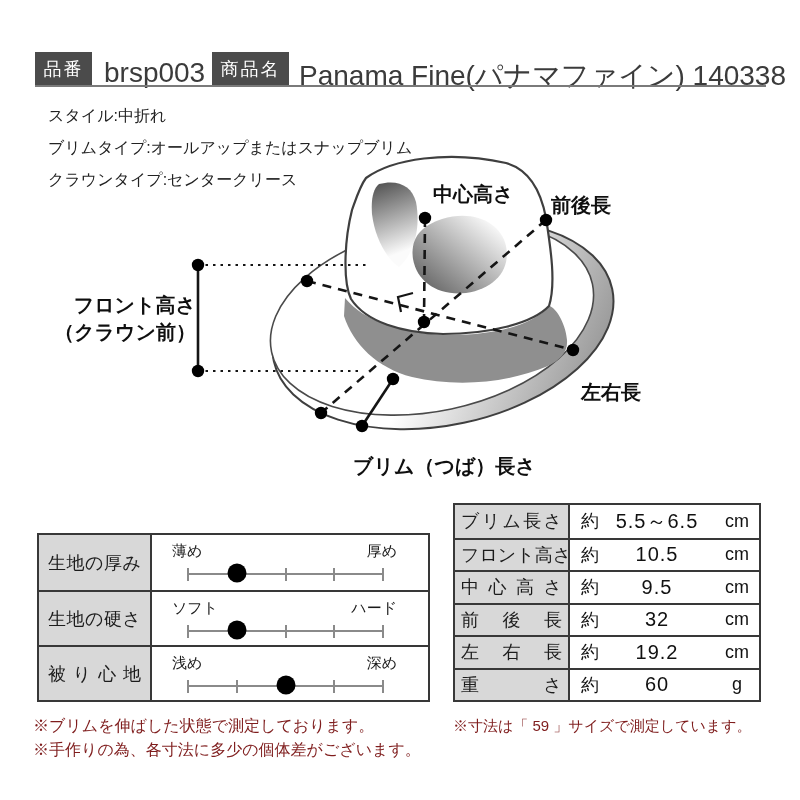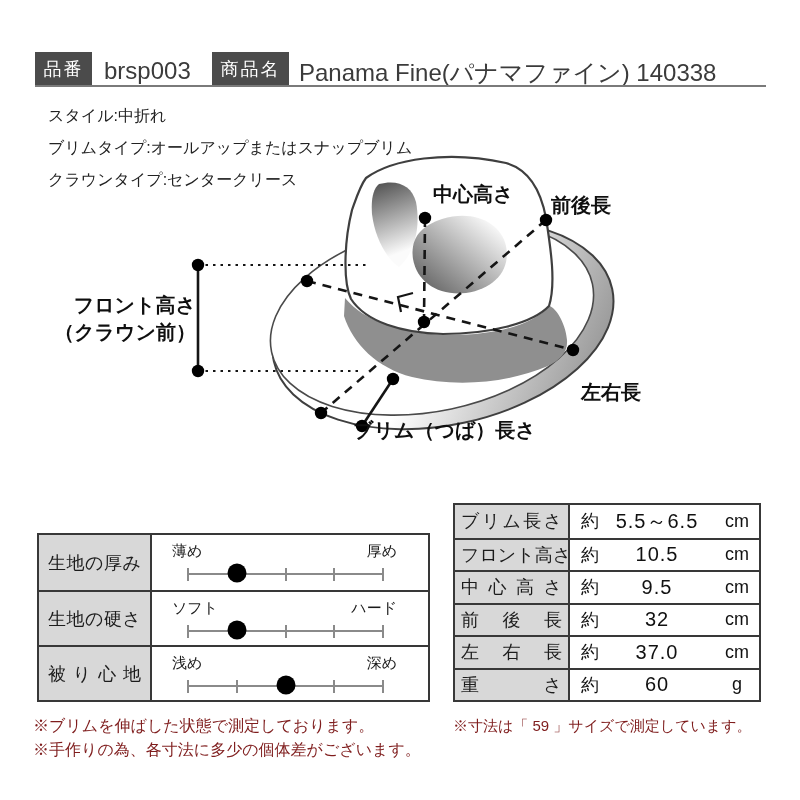--- a/index.html
+++ b/index.html
@@ -9,21 +9,21 @@
     --band:#8f8f8f;
     --ink:#1c1c1c;
   }
   html,body{margin:0;padding:0;background:#fff;}
   body{font-family:"Liberation Sans",sans-serif;color:var(--ink);}
   .canvas{position:relative;width:800px;height:800px;background:#fff;overflow:hidden;}
 
   
   .hdr-box{position:absolute;top:52px;height:33px;background:var(--dark-box);color:#fff;
     display:flex;align-items:center;justify-content:center;font-size:18px;letter-spacing:2px;}
-  .hdr-val{position:absolute;top:57px;font-size:24px;color:#3b3b3b;white-space:nowrap;}
+  .hdr-val{position:absolute;top:57px;font-size:28px;color:#3b3b3b;white-space:nowrap;}
   .hdr-rule{position:absolute;left:35px;top:85px;width:731px;height:2px;background:#7a7a7a;}
 
   
   .spec-line{position:absolute;left:48px;font-size:16px;color:#222;white-space:nowrap;}
 
   
   .dlabel{position:absolute;font-size:20px;font-weight:700;color:#0f0f0f;white-space:nowrap;line-height:27px;}
   .dlabel.rt{text-align:right;}
 
   svg{position:absolute;left:0;top:0;}
@@ -137,21 +137,21 @@
     </g>
   </svg>
 
   <div class="dlabel" style="left:433px;top:181px;">中心高さ</div>
   <div class="dlabel" style="left:551px;top:192px;">前後長</div>
   <div class="dlabel rt" style="left:20px;top:292px;width:176px;">
     <div>フロント高さ</div>
     <div>（クラウン前）</div>
   </div>
   <div class="dlabel" style="left:581px;top:379px;">左右長</div>
-  <div class="dlabel" style="left:353px;top:417px;font-family:Liberation Serif, serif;">ブリム（つば）長さ</div>
+  <div class="dlabel" style="left:353px;top:453px;font-family:Liberation Serif, serif;">ブリム（つば）長さ</div>
 
   <div class="stable">
     <div class="srow">
       <div class="shead">
           <div>生地の厚み</div>
         </div>
       <div class="scell">
         <span class="slab l">薄め</span>
         <span class="slab r">厚め</span>
         <div class="trackline">
@@ -240,21 +240,21 @@
         <span class="mval">32</span>
         <span class="munit">cm</span>
       </div>
     </div>
     <div class="mrow">
       <div class="mhead">
           <div>左右長</div>
         </div>
       <div class="mcell">
         <span class="mapprox">約</span>
-        <span class="mval">37.0</span>
+        <span class="mval">19.2</span>
         <span class="munit">cm</span>
       </div>
     </div>
     <div class="mrow">
       <div class="mhead">
           <div>重さ</div>
         </div>
       <div class="mcell">
         <span class="mapprox">約</span>
         <span class="mval">60</span>

